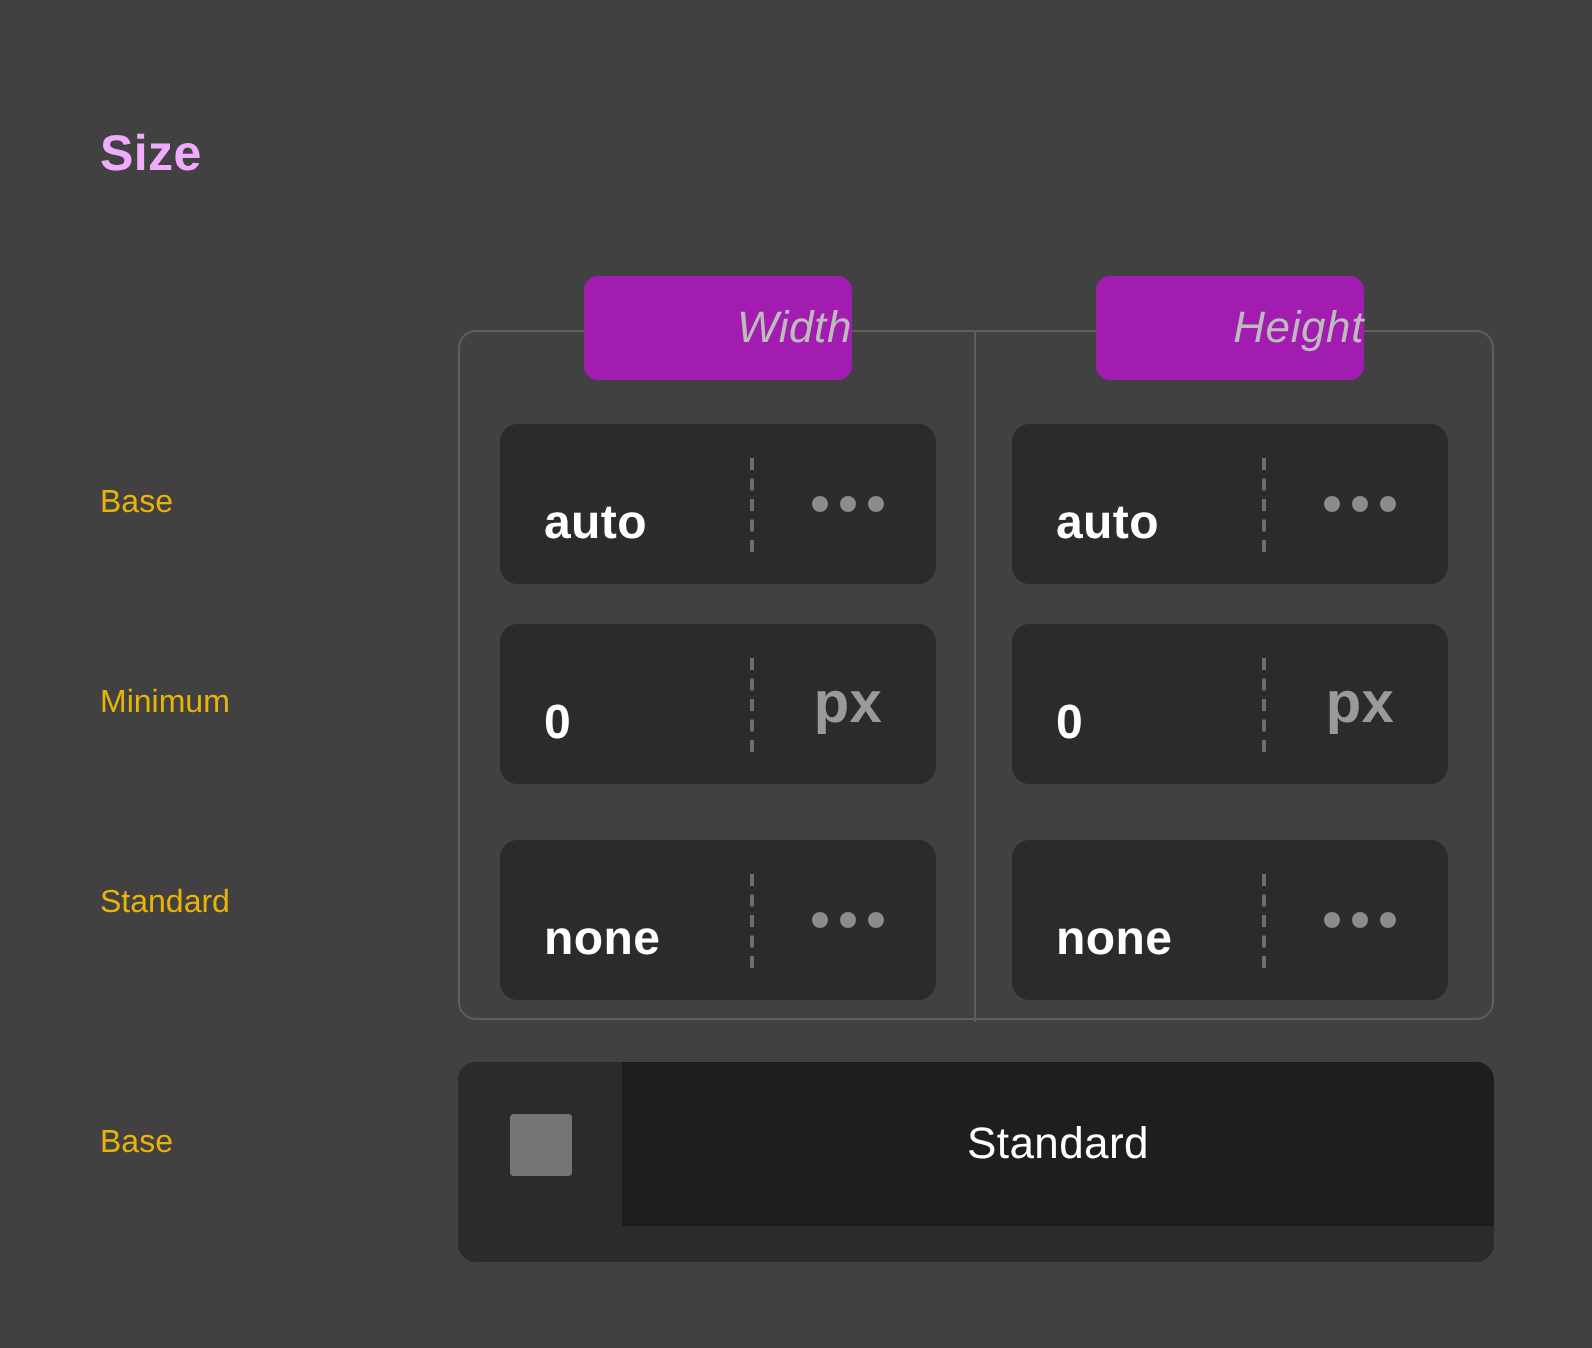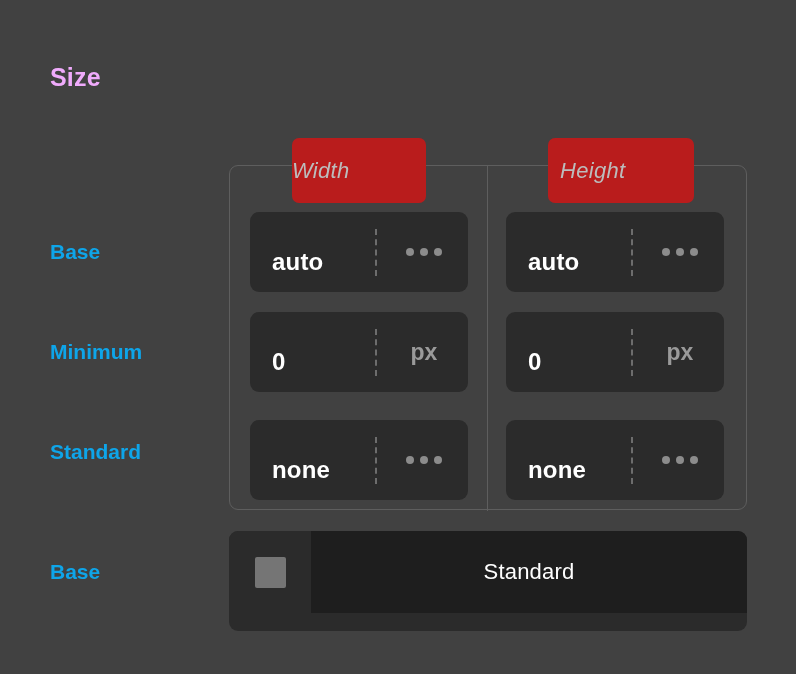--- a/index.html
+++ b/index.html
@@ -31,23 +31,23 @@
     font-weight: bold;
     color: #f0abfc;
     letter-spacing: 0.2px;
     line-height: 34px;
   }
 
   
   .row-label {
     position: absolute;
     left: 50px;
-    font-size: 21px;
-    font-weight: bold;
-    color: #0ea5e9;
+    font-size: 16px;
+    font-weight: normal;
+    color: #eab308;
     line-height: 24px;
     white-space: nowrap;
   }
   .row-label.base    { top: 240px; }
   .row-label.minimum { top: 340px; }
   .row-label.maximum { top: 440px; }
   .row-label.flex    { top: 560px; }
 
   
   .size-group {
@@ -65,34 +65,34 @@
     left: 257px;
     top: 0;
     width: 1px;
     height: 345px;
     background: #5e5e5e;
   }
 
   
   .tab-chip {
     position: absolute;
-    background: #b91c1c;
+    background: #a21caf;
     border-radius: 7px;
-    height: 65px;
-    display: flex;
-    align-items: center;
-    justify-content: flex-start;
+    height: 52px;
+    display: flex;
+    align-items: center;
+    justify-content: flex-end;
     font-size: 22px;
     font-style: italic;
     color: #bcbcbc;
     letter-spacing: 0.3px;
     z-index: 5;
   }
   .tab-chip.width  { left: 292px; top: 138px; width: 134px; }
-  .tab-chip.height { left: 548px; top: 138px; width: 134px; padding-left: 12px; }
+  .tab-chip.height { left: 548px; top: 138px; width: 134px; }
 
   
   .field {
     position: absolute;
     width: 218px;
     height: 80px;
     background: #2b2b2b;
     border-radius: 9px;
     box-sizing: border-box;
     z-index: 4;
@@ -131,21 +131,21 @@
     left: 130px;
     top: 0;
     width: 88px;
     height: 80px;
     display: flex;
     align-items: center;
     justify-content: center;
   }
 
   .field-unit {
-    font-size: 23px;
+    font-size: 29px;
     font-weight: bold;
     color: #9a9a9a;
     letter-spacing: 0.2px;
   }
 
   .ellipsis-icon {
     display: flex;
     align-items: center;
     gap: 6px;
   }

